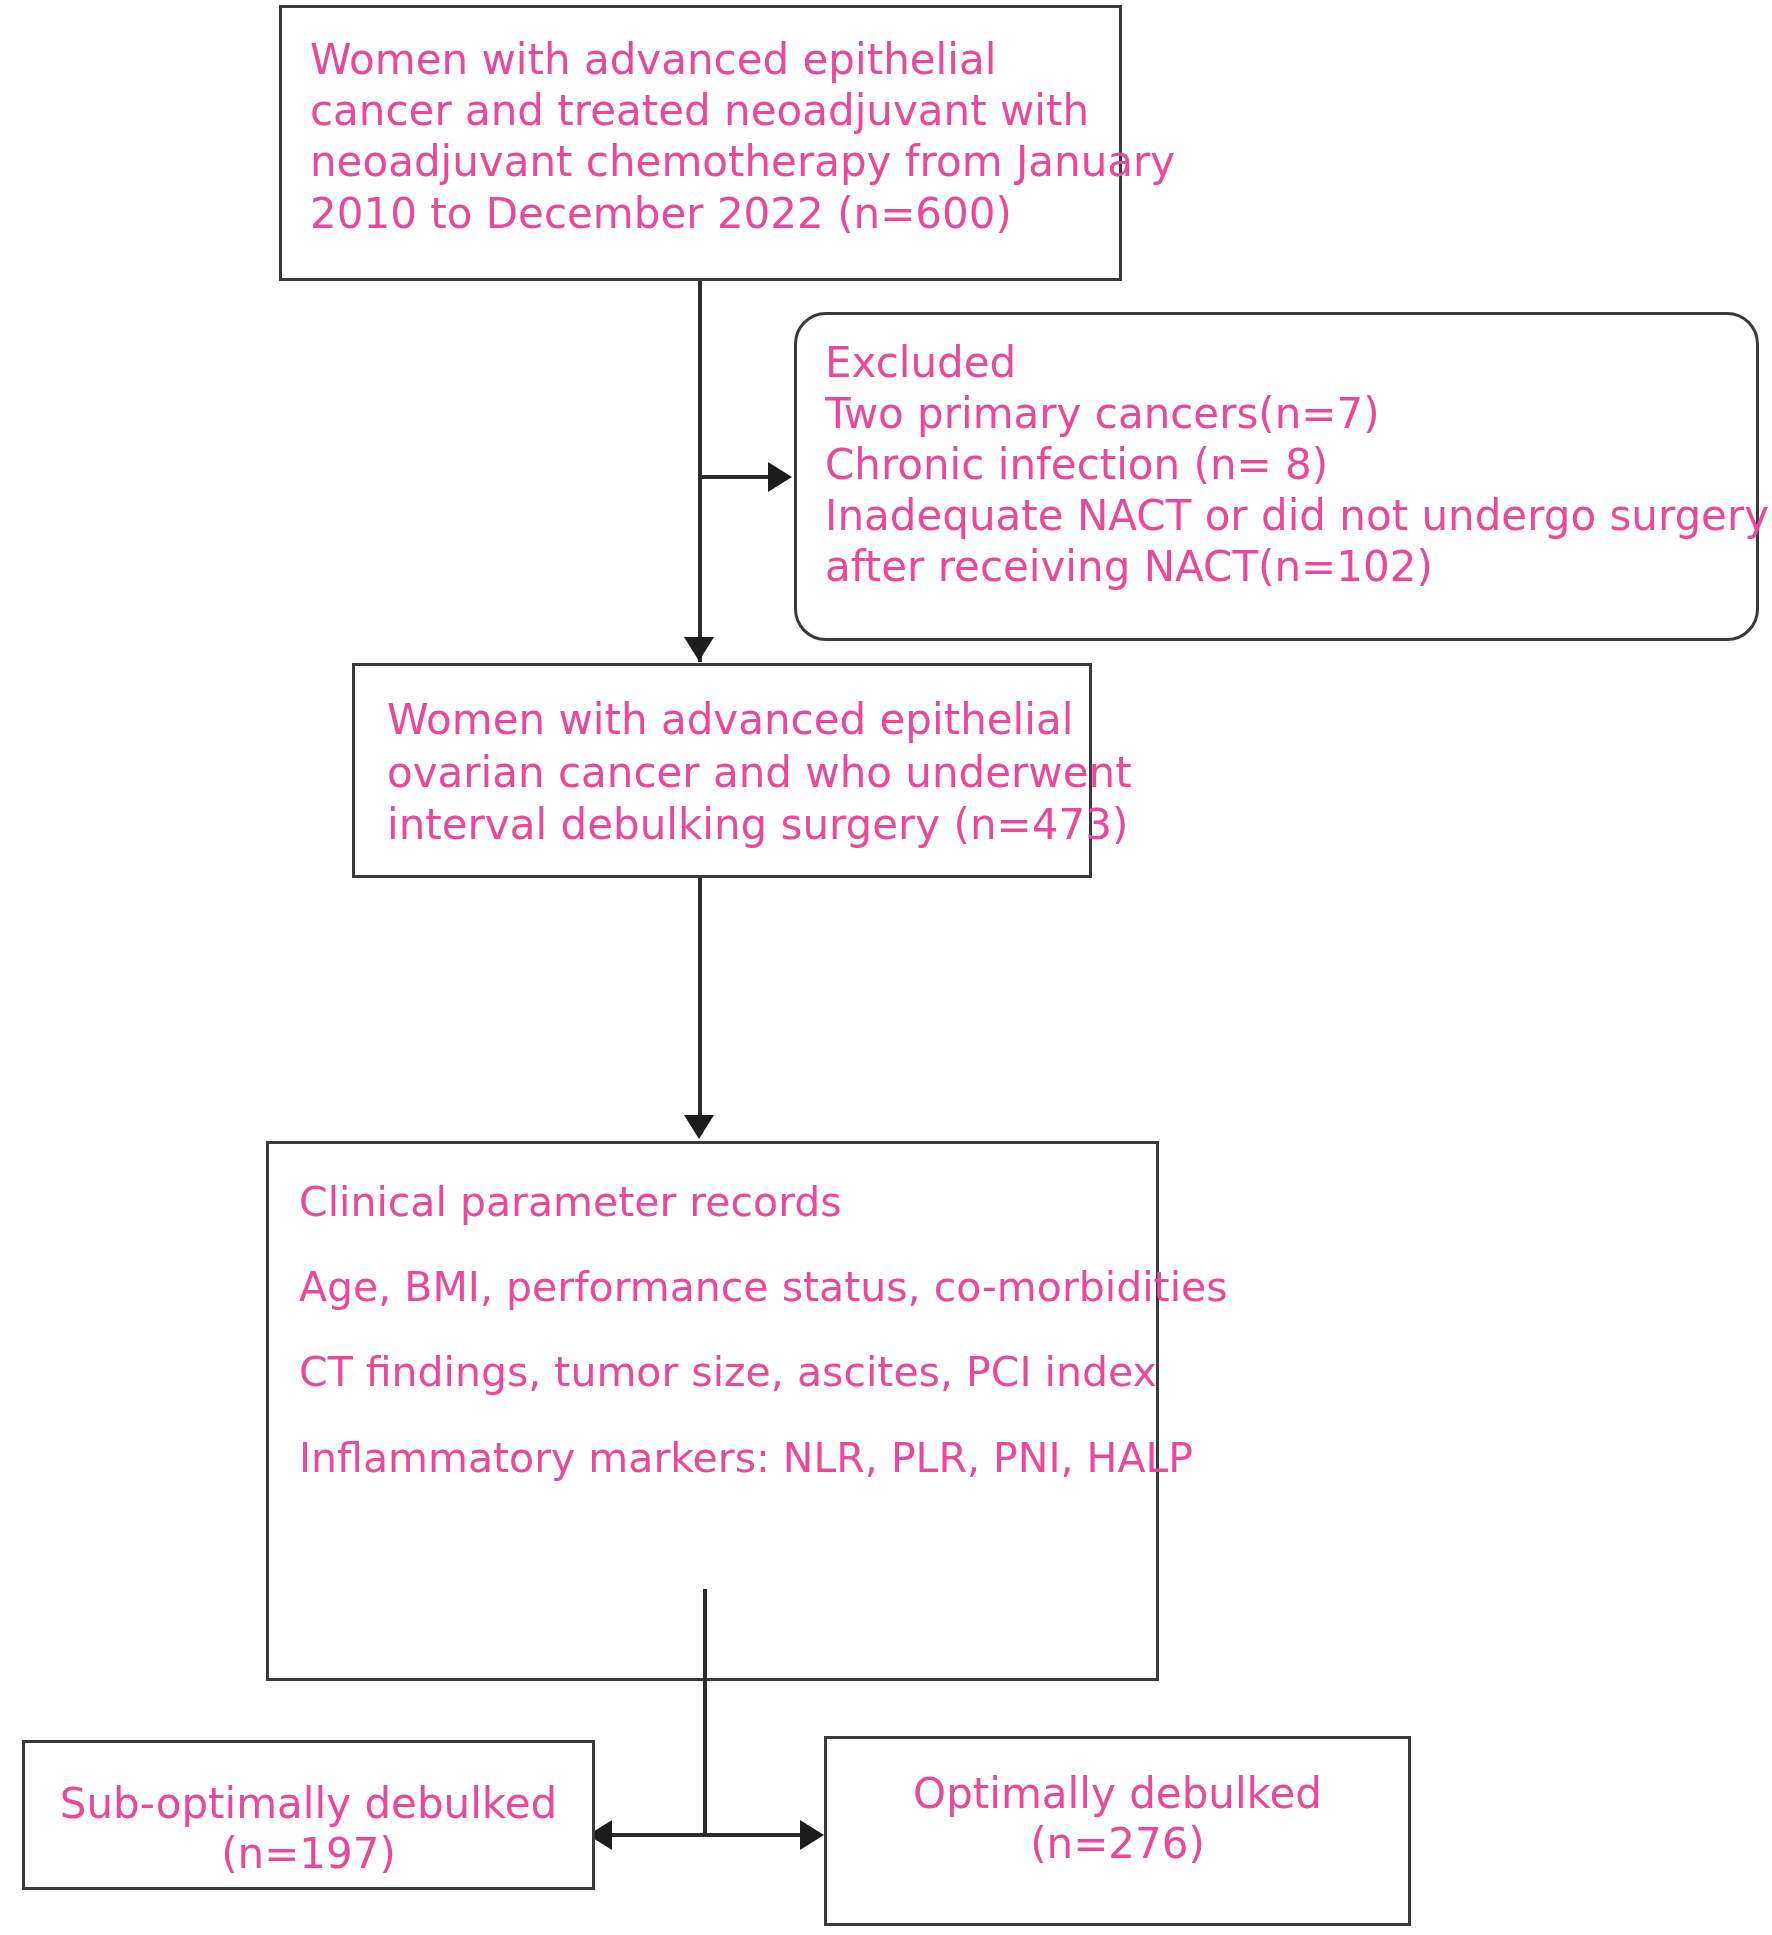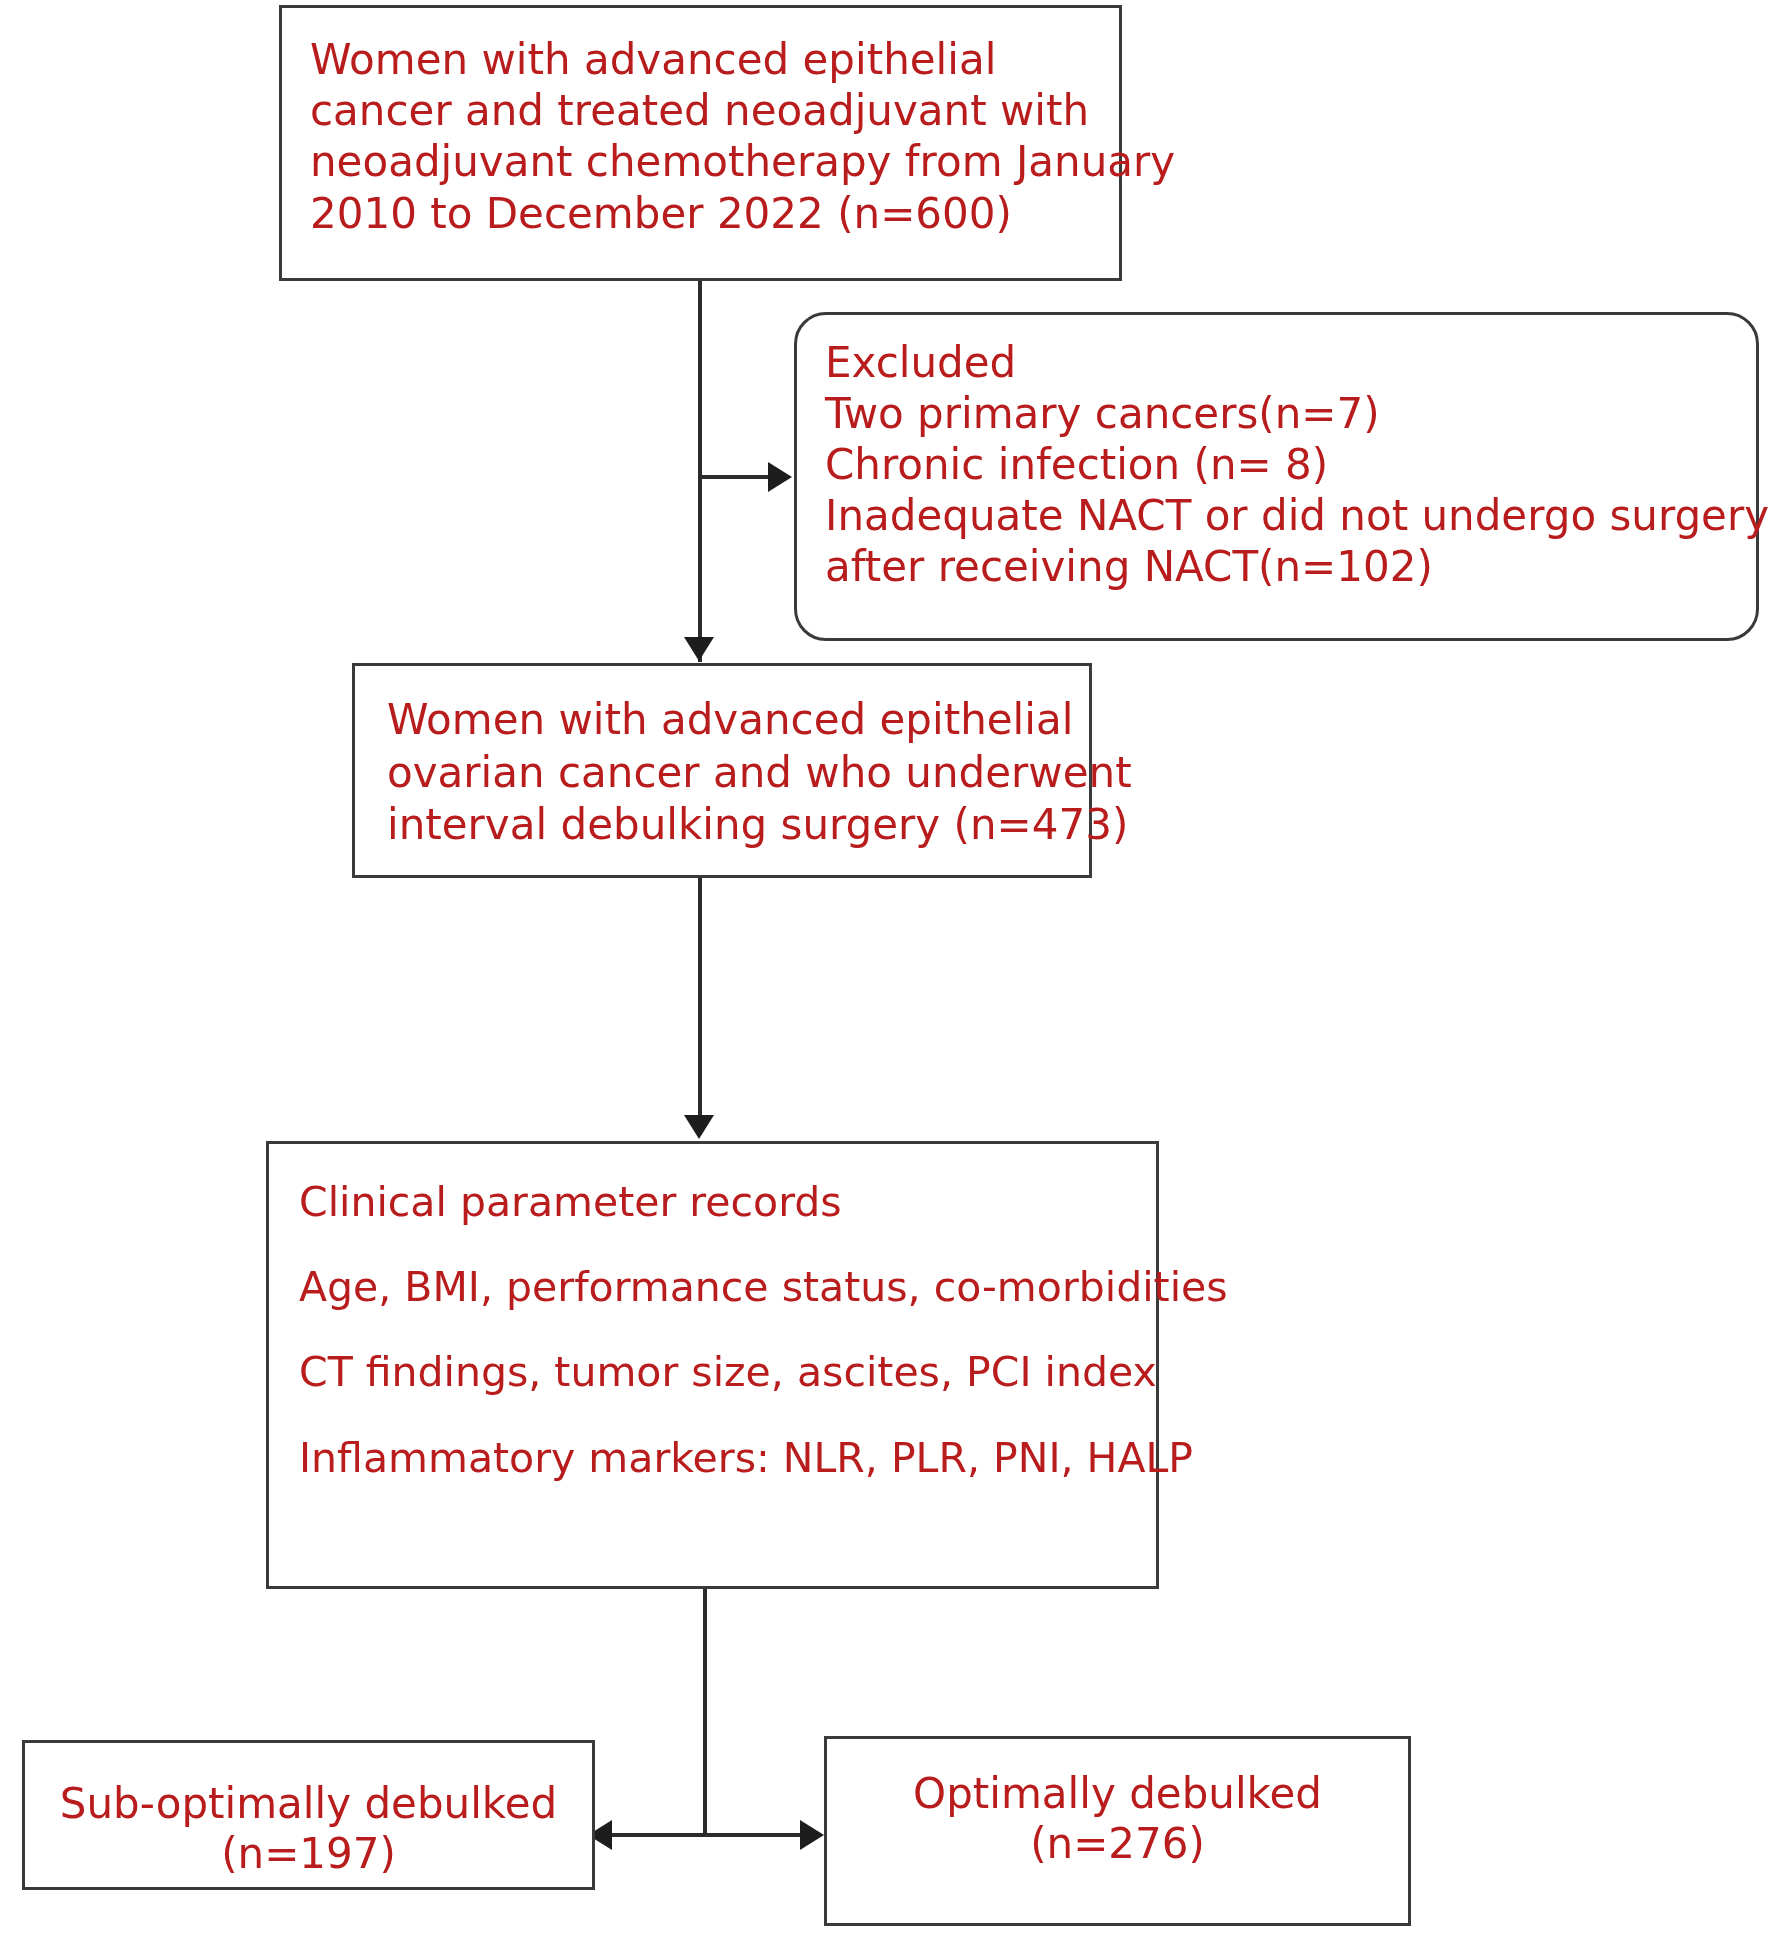--- a/index.html
+++ b/index.html
@@ -18,21 +18,21 @@
     background: #ffffff;
     overflow: hidden;
   }
 
   
   .box {
     position: absolute;
     box-sizing: border-box;
     background: #ffffff;
     border: 3px solid #3a3a3a;
-    color: #b91c1c;
+    color: #ec4899;
   }
   .box .inner {
     padding: 0;
   }
   .line {
     display: block;
     white-space: pre;
   }
 
   
@@ -67,21 +67,21 @@
     font-size: 42px;
     line-height: 1.25;
   }
   #box-included .inner { padding: 28px 0 0 32px; }
 
   
   #box-parameters {
     left: 266px;
     top: 1141px;
     width: 893px;
-    height: 448px;
+    height: 540px;
     font-size: 41px;
     line-height: 1.2;
   }
   #box-parameters .inner { padding: 34px 0 0 30px; }
   #box-parameters .line { margin-bottom: 36px; }
   #box-parameters .line:last-child { margin-bottom: 0; }
 
   
   #box-suboptimal {
     left: 22px;

